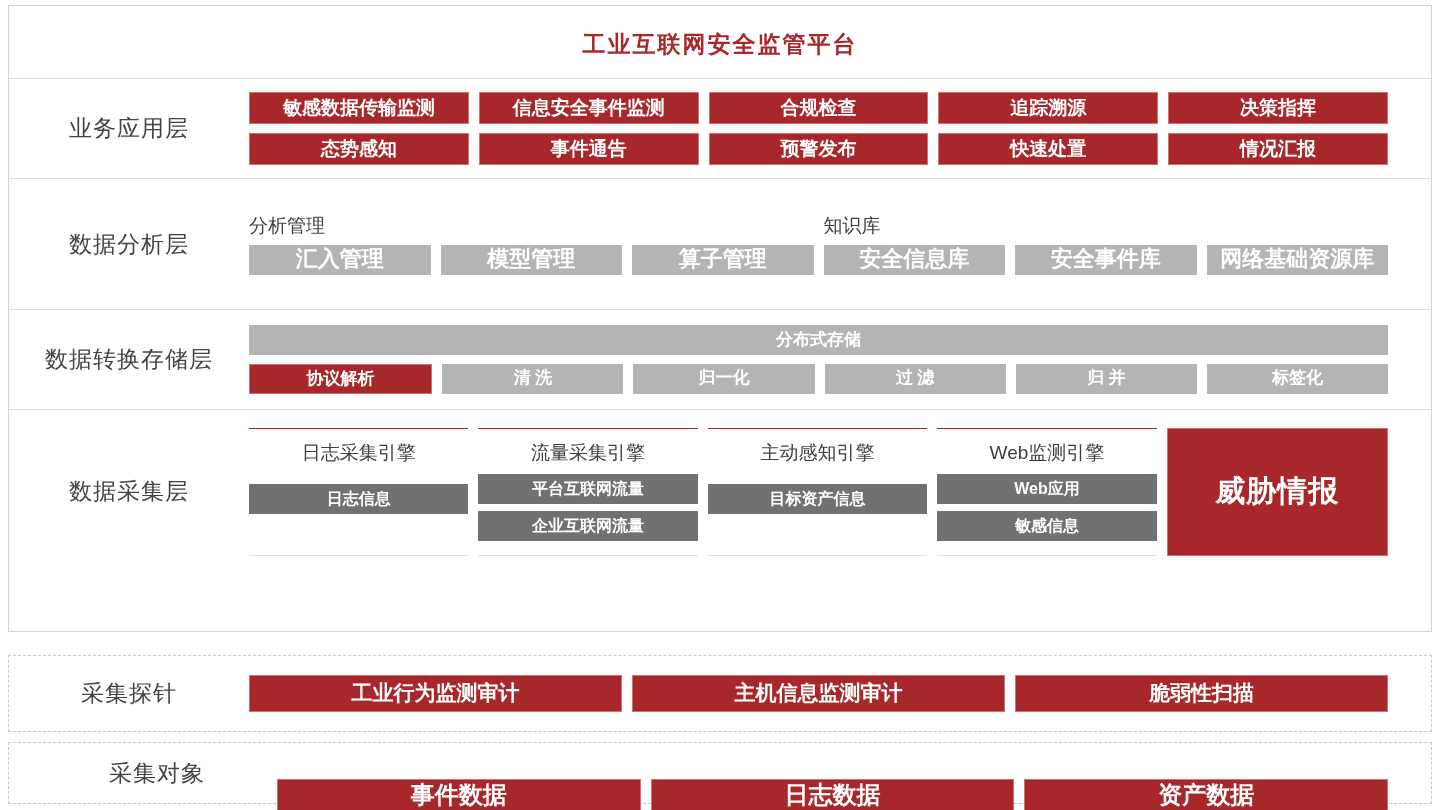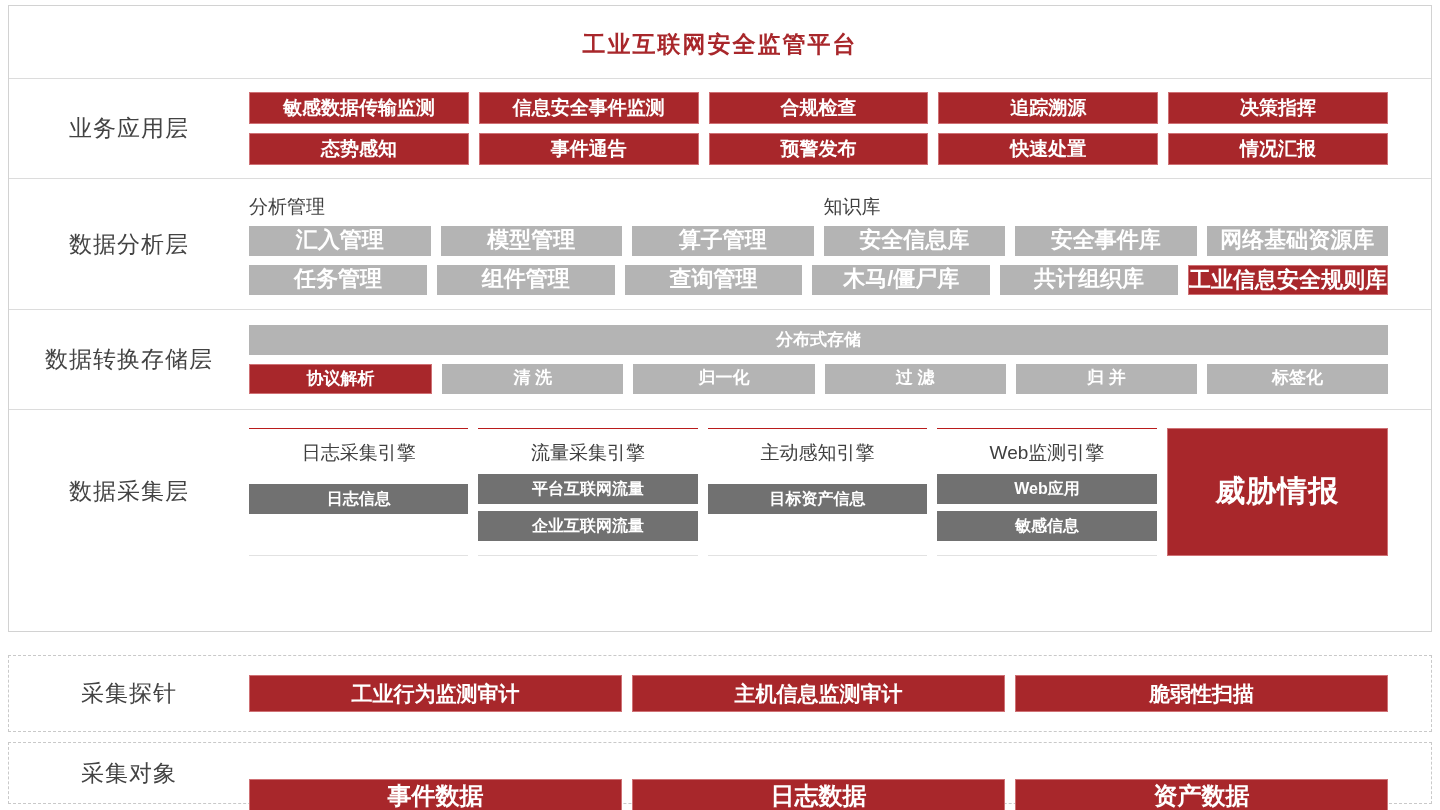--- a/index.html
+++ b/index.html
@@ -37,21 +37,21 @@
   }
   .layer-label{
     width:240px;min-width:240px;
     text-align:center;
     font-size:23px;color:#434343;
     letter-spacing:1px;
   }
   .layer-body{flex:1;padding-right:43px;}
 
   
-  .row{display:flex;gap:10px;}
+  .row{display:flex;gap:10px;font-family:Liberation Serif, serif;}
   .row + .row{margin-top:9px;}
   .box{
     flex:1;
     text-align:center;
     box-sizing:border-box;
     white-space:nowrap;
   }
   .box.red{
     background:#a8272b;
     border:1px solid #cf7175;
@@ -107,21 +107,21 @@
   .intel-label{color:#fff;font-size:30px;font-weight:bold;letter-spacing:1px;}
 
   
   .dashed-section{
     position:absolute;left:8px;width:1424px;
     border:1px dashed #c9c9c9;
     box-sizing:border-box;
     display:flex;align-items:center;
   }
   #probe-section{top:655px;height:77px;}
-  #object-section{top:742px;height:62px;}
+  #object-section{top:742px;height:62px;padding-left:28px;}
   .dashed-section .layer-label{font-size:23px;}
   .dashed-body{flex:1;padding-right:43px;}
   .dashed-body .box{height:37px;line-height:35px;font-size:21px;font-weight:bold;}
   #object-section .dashed-body .box{height:33px;line-height:31px;font-size:24px;margin-top:44px;}
 </style>
 </head>
 <body>
 
 <div class="page">
 
@@ -156,28 +156,20 @@
           <div class="ana-head left">分析管理</div>
           <div class="ana-head right">知识库</div>
         </div>
         <div class="row">
           <div class="box gray">汇入管理</div>
           <div class="box gray">模型管理</div>
           <div class="box gray">算子管理</div>
           <div class="box gray">安全信息库</div>
           <div class="box gray">安全事件库</div>
           <div class="box gray">网络基础资源库</div>
-        </div>
-        <div class="row">
-          <div class="box gray">任务管理</div>
-          <div class="box gray">组件管理</div>
-          <div class="box gray">查询管理</div>
-          <div class="box gray">木马/僵尸库</div>
-          <div class="box gray">共计组织库</div>
-          <div class="box red">工业信息安全规则库</div>
         </div>
       </div>
     </div>
 
     <div class="layer trans" style="height:100px;">
       <div class="layer-label">数据转换存储层</div>
       <div class="layer-body">
         <div class="full">分布式存储</div>
         <div class="row" style="margin-top:9px;">
           <div class="box red">协议解析</div>

